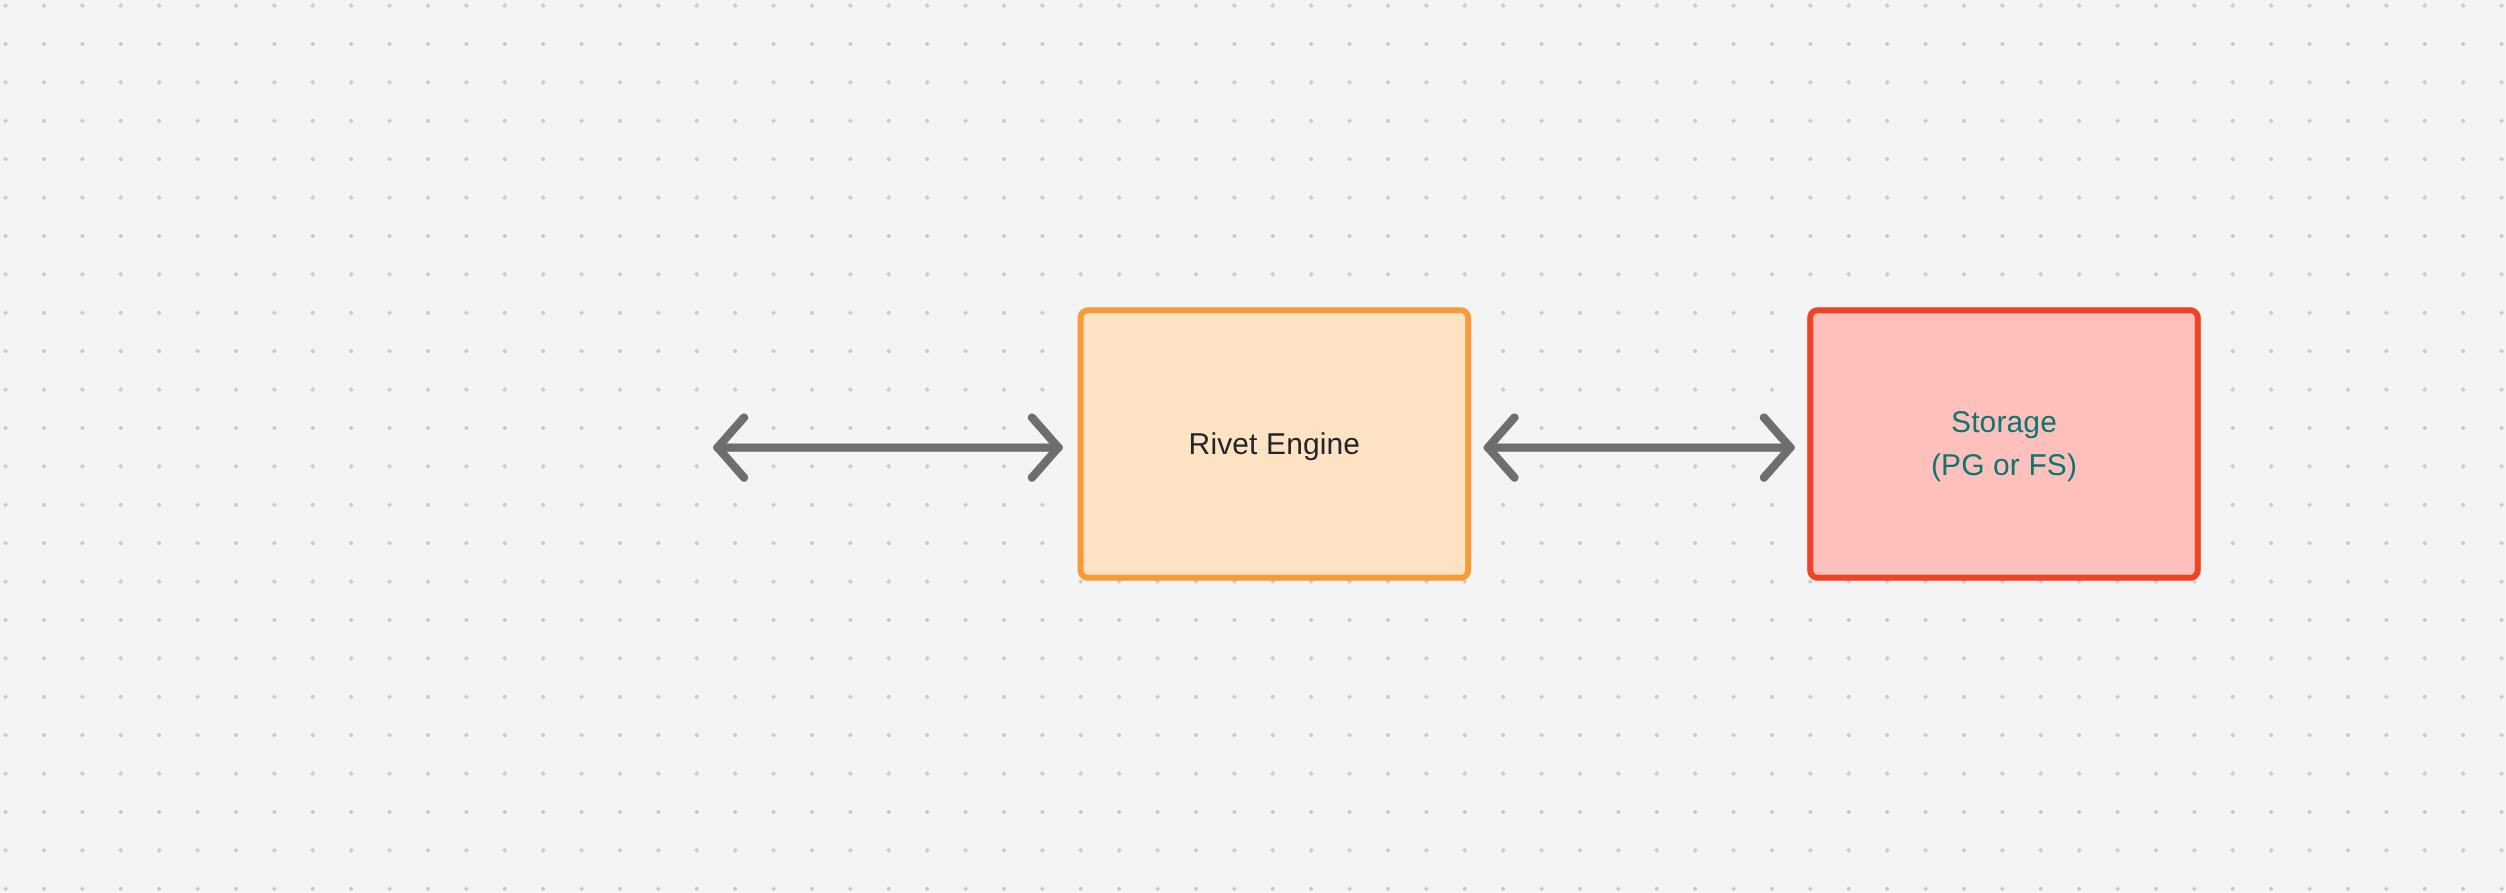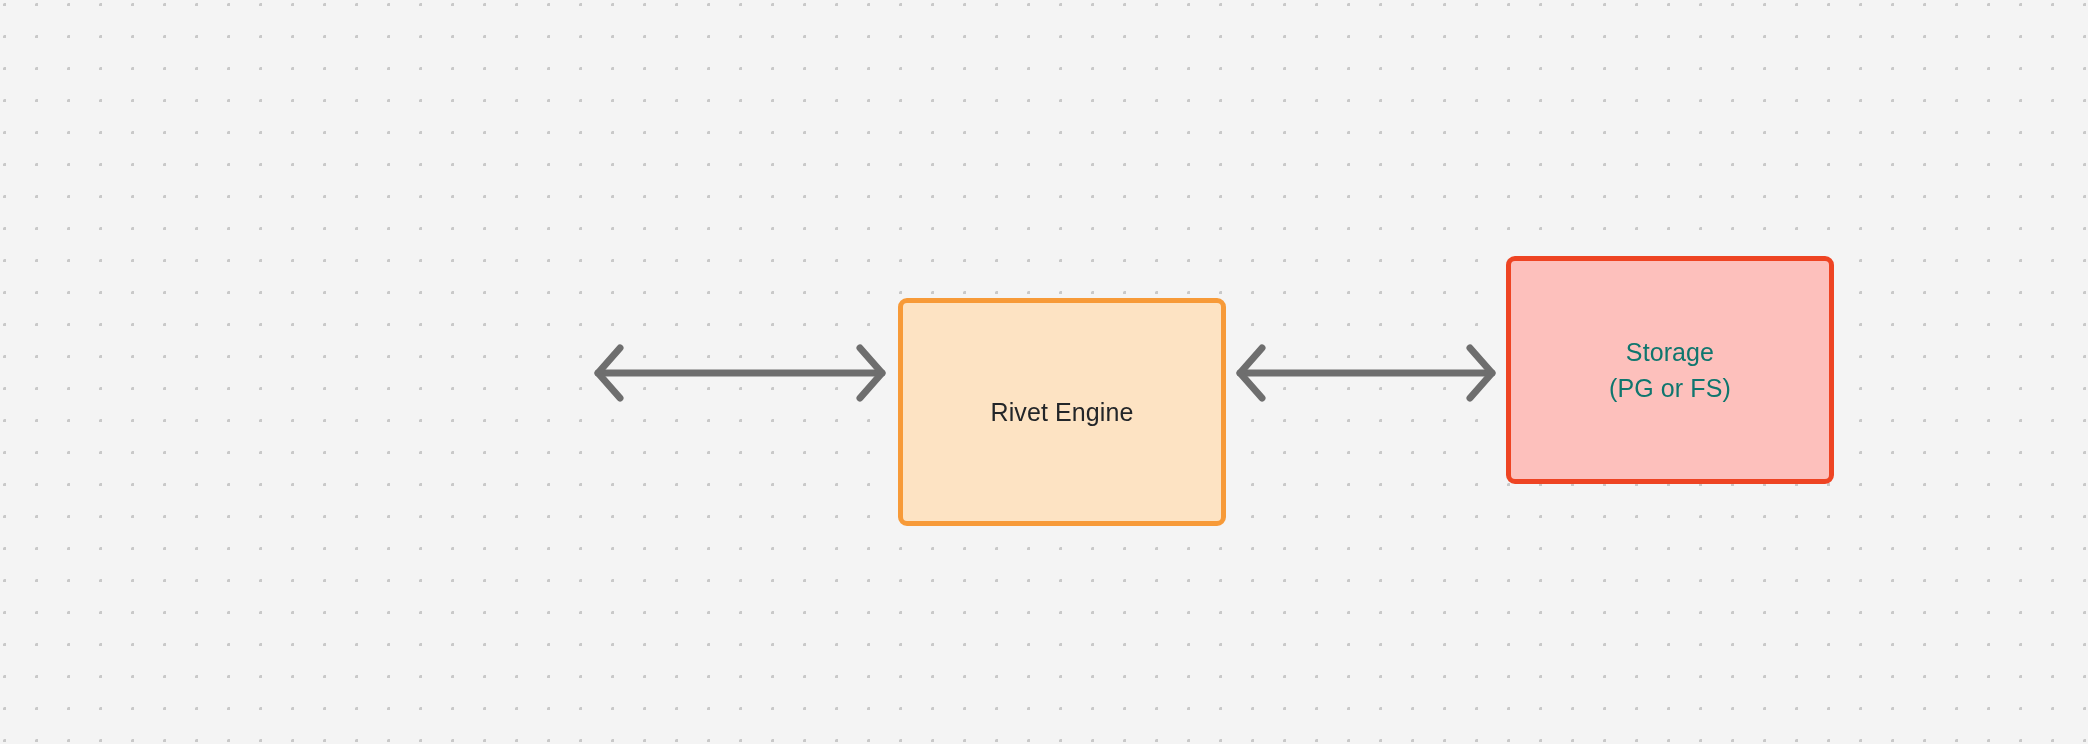--- a/index.html
+++ b/index.html
@@ -51,21 +51,21 @@
 
 <div id="canvas" style="width: 2088px; height: 744px; background-color: rgb(244, 244, 244); background-size: 32px 32px;">
 
 
   <svg class="edge" id="edge-0" width="292" height="60" viewBox="0 0 292 60" style="left: 594px; top: 343px;">
       <line x1="4" y1="30" x2="288" y2="30" stroke="#6e6e6e" stroke-width="7" stroke-linecap="round"></line>
       <polyline points="26,5 4,30 26,55" fill="none" stroke="#6e6e6e" stroke-width="7" stroke-linecap="round" stroke-linejoin="round"></polyline>
       <polyline points="266,5 288,30 266,55" fill="none" stroke="#6e6e6e" stroke-width="7" stroke-linecap="round" stroke-linejoin="round"></polyline>
     </svg>
 
-  <div class="node" id="node-1" style="left: 898px; top: 256px; width: 328px; height: 228px; background: rgb(253, 227, 195); border-color: rgb(247, 154, 56); color: rgb(35, 38, 41); margin-top: 42px;">
+  <div class="node" id="node-1" style="left: 898px; top: 256px; width: 328px; height: 228px; background: rgb(253, 227, 195); border-color: rgb(247, 154, 56); color: rgb(35, 38, 41);">
     <span class="node-label">Rivet Engine</span>
   </div>
 
   <svg class="edge" id="edge-1" width="260" height="60" viewBox="0 0 260 60" style="left: 1236px; top: 343px;">
       <line x1="4" y1="30" x2="256" y2="30" stroke="#6e6e6e" stroke-width="7" stroke-linecap="round"></line>
       <polyline points="26,5 4,30 26,55" fill="none" stroke="#6e6e6e" stroke-width="7" stroke-linecap="round" stroke-linejoin="round"></polyline>
       <polyline points="234,5 256,30 234,55" fill="none" stroke="#6e6e6e" stroke-width="7" stroke-linecap="round" stroke-linejoin="round"></polyline>
     </svg>
 
   <div class="node" id="node-2" style="left: 1506px; top: 256px; width: 328px; height: 228px; background: rgb(253, 192, 188); border-color: rgb(238, 68, 35); color: #0f766e;">

